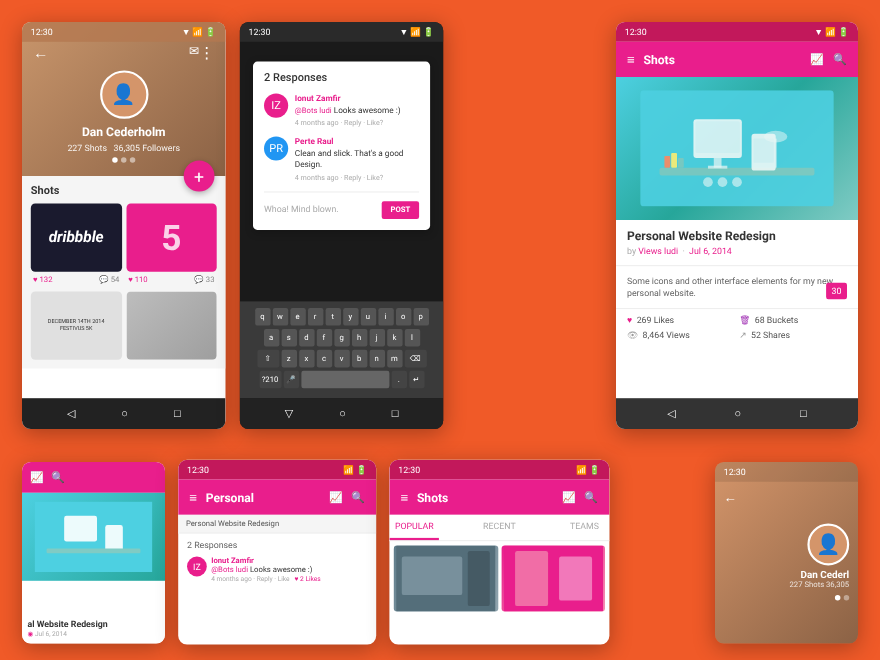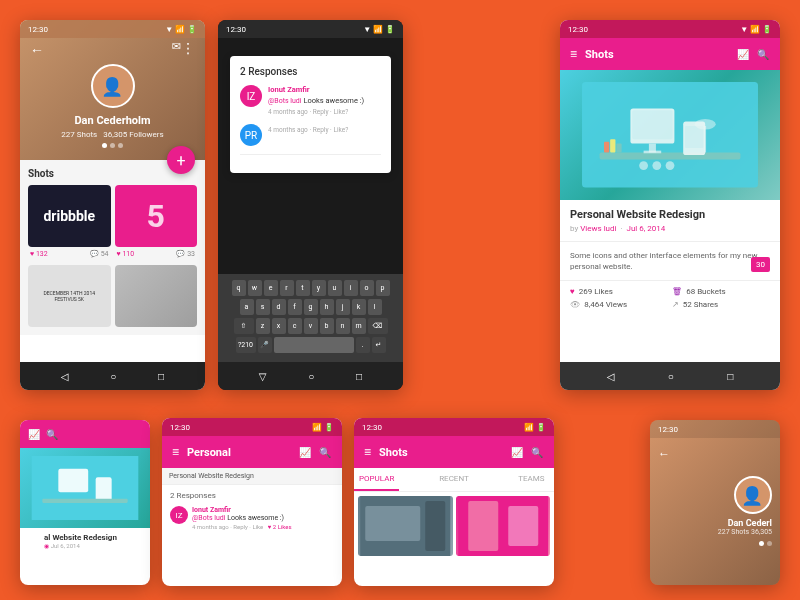--- a/index.html
+++ b/index.html
@@ -156,20 +156,21 @@
     }
     .shot-thumb-pink {
       background: #e91e8c;
       display: flex;
       align-items: center;
       justify-content: center;
     }
     .dribbble-logo {
       color: white;
       font-size: 14px;
+      font-style: italic;
       font-weight: bold;
     }
     .number-5 {
       color: white;
       font-size: 32px;
       font-weight: bold;
       opacity: 0.8;
     }
     .shot-stats {
       display: flex;
@@ -588,26 +589,34 @@
           <span style="color:#e91e8c;font-size:7px;">@Bots ludi</span>
           <span> <span>Looks awesome :)</span></span>
         </div>
         <div class="comment-meta">4 months ago · Reply · Like?</div>
       </div>
     </div>
 
     <div class="comment-item">
       <div class="comment-avatar blue-av">PR</div>
       <div>
+        <div class="comment-text">
+          <span class="comment-username">Perte Raul</span><br>
+          <span>Clean and slick. That's a good Design.</span>
+        </div>
         <div class="comment-meta">4 months ago · Reply · Like?</div>
       </div>
     </div>
 
     <hr class="divider">
 
+    <div class="post-row">
+      <div class="post-input">Whoa! Mind blown.</div>
+      <div class="post-btn">POST</div>
+    </div>
   </div>
 
   <div class="keyboard">
     <div class="kb-row">
       <div class="kb-key">q</div>
       <div class="kb-key">w</div>
       <div class="kb-key">e</div>
       <div class="kb-key">r</div>
       <div class="kb-key">t</div>
       <div class="kb-key">y</div>
@@ -747,21 +756,21 @@
   </div>
   <div class="phone4-content">
 
     <svg viewBox="0 0 100 60" width="100%" height="100%" xmlns="http://www.w3.org/2000/svg">
       <rect width="100" height="60" fill="#4dd0e1"></rect>
       <rect x="25" y="12" width="28" height="22" fill="white" rx="2" opacity="0.9"></rect>
       <rect x="60" y="20" width="15" height="22" fill="white" rx="2" opacity="0.9"></rect>
       <rect x="10" y="40" width="80" height="4" fill="#80cbc4" rx="1"></rect>
     </svg>
   </div>
-  <div style="background:white;padding:5px 24px;">
+  <div style="background:white;padding:5px 5px;margin-top:30px;">
     <div style="font-size:8px;font-weight:bold;color:#333;">al Website Redesign</div>
     <div style="font-size:6px;color:#aaa;">
       <span style="color:#e91e8c;">◉</span>
       <span>Jul 6, 2014</span>
     </div>
   </div>
 </div>
 
 <div class="phone phone5">
   <div class="status-bar" style="background:#c2185b;">

